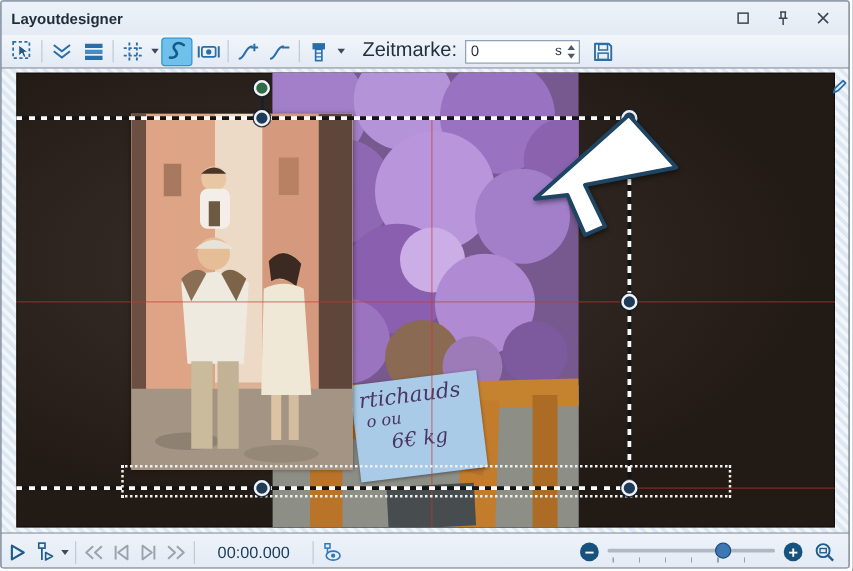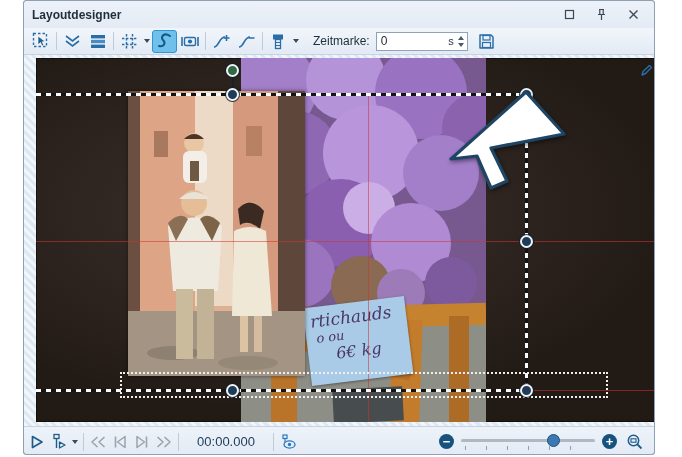--- a/index.html
+++ b/index.html
@@ -1,32 +1,32 @@
 <!DOCTYPE html>
 <html><head>
 <meta charset="utf-8">
 <style>
   html,body{margin:0;padding:0;background:#fff;}
   *{box-sizing:border-box;}
   body{font-family:"Liberation Sans",sans-serif;-webkit-font-smoothing:antialiased;}
-  .window{width:632px;height:455px;border:1px solid #8fa0b4;border-radius:3px;background:#404040;overflow:hidden;position:relative;margin-left:23px;}
+  .window{width:680px;height:455px;border:1px solid #8fa0b4;border-radius:3px;background:#404040;overflow:hidden;position:relative;}
 
   
   .titlebar{height:27px;display:flex;align-items:center;padding:0 8px;background:linear-gradient(180deg,#edf2f9,#e4ebf4);}
   .title{font-size:12px;font-weight:bold;color:#1f2c3a;}
   .tb-btns{margin-left:auto;display:flex;align-items:center;gap:14px;padding-right:4px;}
   .tb-btn{width:18px;height:16px;display:flex;align-items:center;justify-content:center;cursor:default;}
 
   
   .toolbar{height:27px;display:flex;align-items:center;padding:0 4px;background:linear-gradient(180deg,#f2f6fb,#e3eaf4);border-bottom:1px solid #c7d3e2;}
   .tool{width:25px;height:23px;display:flex;align-items:center;justify-content:center;border-radius:3px;}
   .tool.active{background:#6fc0ea;border:1px solid #2f96cf;}
   .sep{width:1px;height:18px;background:#bfcbda;margin:0 3px;}
   .caret{width:0;height:0;border-left:3.5px solid transparent;border-right:3.5px solid transparent;border-top:4px solid #3a4a5a;margin:0 2px;}
-  .zm-label{font-size:12px;color:#22303e;margin:0 6px 0 12px;}
+  .zm-label{font-size:16px;color:#22303e;margin:0 6px 0 12px;}
   .zm-field{display:flex;align-items:center;background:#fff;border:1px solid #8fa3b8;height:19px;width:92px;padding:0 2px 0 4px;}
   .zm-field input{border:none;outline:none;flex:1;min-width:0;font-size:12px;color:#1d2935;font-family:"Liberation Sans",sans-serif;padding:0;background:transparent;}
   .zm-unit{font-size:11px;color:#2a3644;margin:0 3px;}
   .spinner{display:flex;flex-direction:column;justify-content:center;gap:3px;padding:0 1px;}
   .spin-up{width:0;height:0;border-left:3.5px solid transparent;border-right:3.5px solid transparent;border-bottom:4px solid #4a5a6a;}
   .spin-dn{width:0;height:0;border-left:3.5px solid transparent;border-right:3.5px solid transparent;border-top:4px solid #4a5a6a;}
 
   
   .stage{position:relative;height:371px;background:repeating-linear-gradient(45deg,#f1f6fb 0 3px,#dde8f3 3px 6px);}
   .canvas{position:absolute;left:12px;top:3px;width:655px;height:364px;overflow:hidden;background:radial-gradient(ellipse 60% 55% at 38% 42%,#3c312a 0%,#2e2520 55%,#221a15 100%);box-shadow:inset 0 0 0 1px rgba(0,0,0,.45);}

